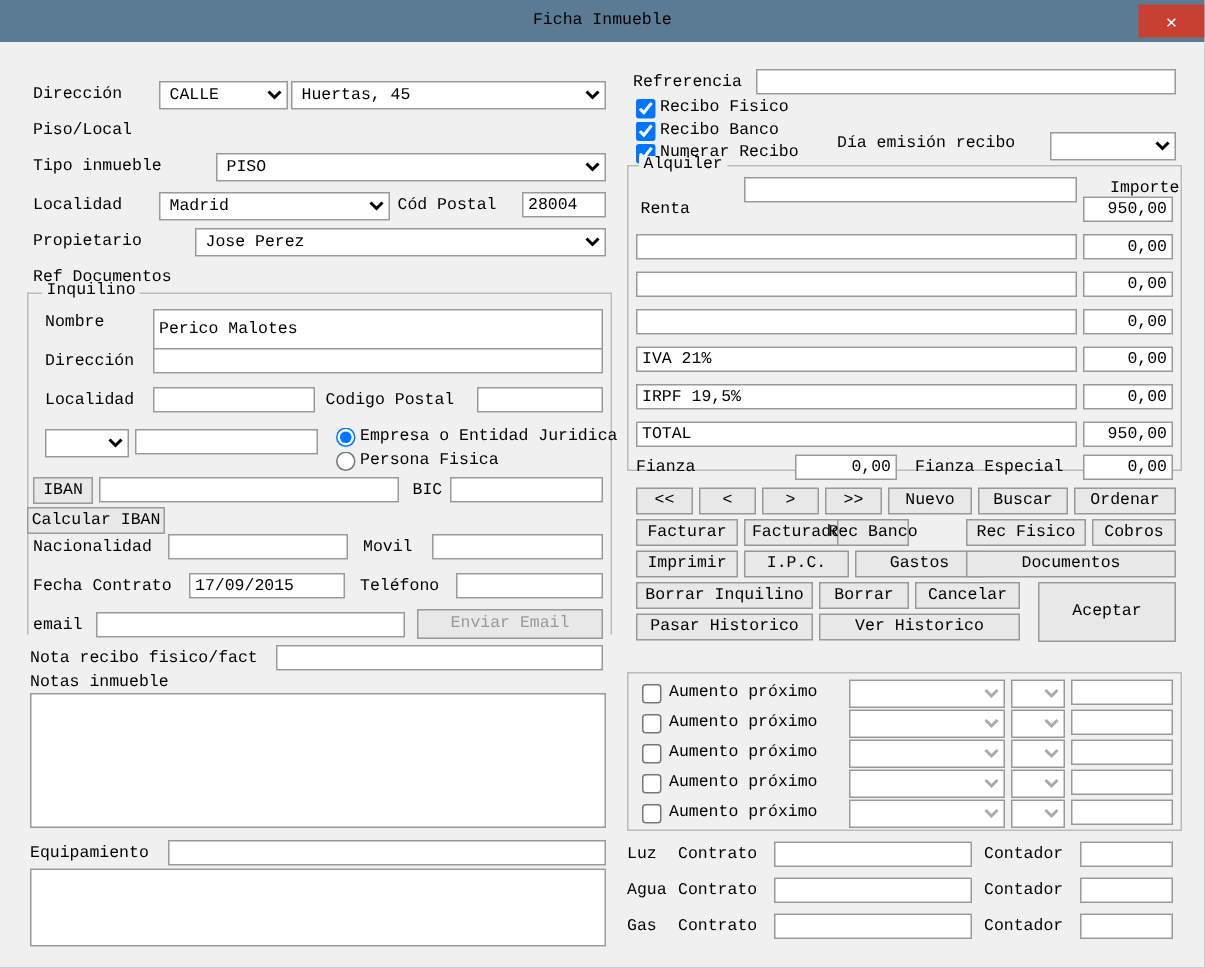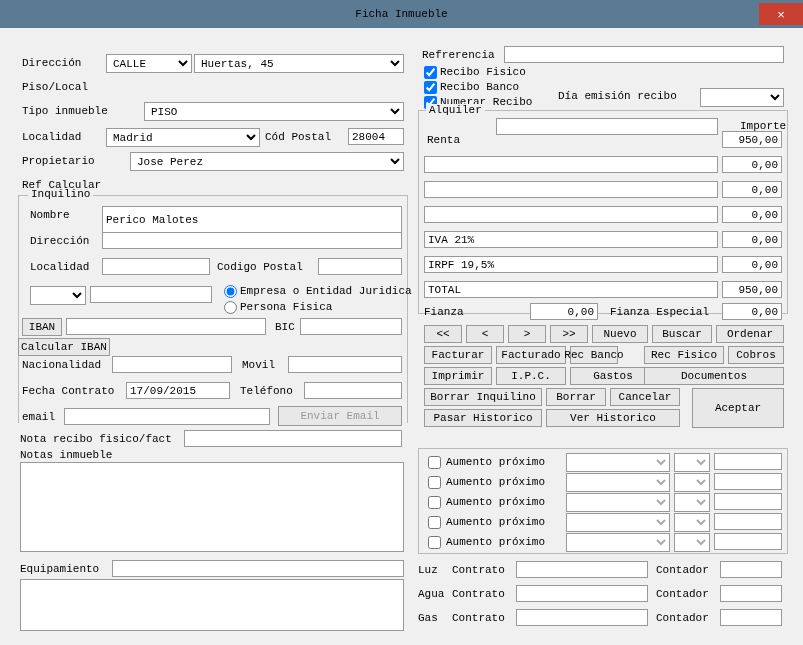--- a/index.html
+++ b/index.html
@@ -108,21 +108,21 @@
     <select class="sel" style="left:144px;top:74px;width:260px"><option>PISO</option></select>
 
     <span class="lbl" style="left:22px;top:103px">Localidad</span>
     <select class="sel" style="left:106px;top:100px;width:154px"><option>Madrid</option></select>
     <span class="lbl" style="left:265px;top:103px">Cód Postal</span>
     <input class="txt" style="left: 348px; top: 100px; width: 56px; height: 17px;" value="28004">
 
     <span class="lbl" style="left:22px;top:127px">Propietario</span>
     <select class="sel" style="left:130px;top:124px;width:274px"><option>Jose Perez</option></select>
 
-    <span class="lbl" style="left:22px;top:151px">Ref Calcular</span>
+    <span class="lbl" style="left:22px;top:151px">Ref Documentos</span>
 
     <div class="fieldset-line" style="left:18px;top:167px;width:390px;height:228px;border-bottom:none"></div>
     <span class="legend" style="left:28px;top:160px">Inquilino</span>
 
     <span class="lbl" style="left:30px;top:181px">Nombre</span>
     <input class="txt" style="left: 102px; top: 178px; width: 300px; height: 27px;" value="Perico Malotes">
 
     <span class="lbl" style="left:30px;top:207px">Dirección</span>
     <input class="txt" style="left: 102px; top: 204px; width: 300px; height: 17px;">
 
@@ -211,21 +211,21 @@
     <button class="btn" style="left:424px;top:297px;width:38px;height:18px">&lt;&lt;</button>
     <button class="btn" style="left:466px;top:297px;width:38px;height:18px">&lt;</button>
     <button class="btn" style="left:508px;top:297px;width:38px;height:18px">&gt;</button>
     <button class="btn" style="left:550px;top:297px;width:38px;height:18px">&gt;&gt;</button>
     <button class="btn" style="left:592px;top:297px;width:56px;height:18px">Nuevo</button>
     <button class="btn" style="left:652px;top:297px;width:60px;height:18px">Buscar</button>
     <button class="btn" style="left:716px;top:297px;width:68px;height:18px">Ordenar</button>
 
     <button class="btn" style="left:424px;top:318px;width:68px;height:18px">Facturar</button>
     <button class="btn" style="left:496px;top:318px;width:70px;height:18px">Facturado</button>
-    <button class="btn" style="left:570px;top:318px;width:48px;height:18px">Rec Banco</button>
+    <button class="btn" style="left:558px;top:318px;width:48px;height:18px">Rec Banco</button>
     <button class="btn" style="left:644px;top:318px;width:80px;height:18px">Rec Fisico</button>
     <button class="btn" style="left:728px;top:318px;width:56px;height:18px">Cobros</button>
 
     <button class="btn" style="left:424px;top:339px;width:68px;height:18px">Imprimir</button>
     <button class="btn" style="left:496px;top:339px;width:70px;height:18px">I.P.C.</button>
     <button class="btn" style="left:570px;top:339px;width:86px;height:18px">Gastos</button>
     <button class="btn" style="left:644px;top:339px;width:140px;height:18px">Documentos</button>
 
     <button class="btn" style="left:424px;top:360px;width:118px;height:18px">Borrar Inquilino</button>
     <button class="btn" style="left:546px;top:360px;width:60px;height:18px">Borrar</button>

